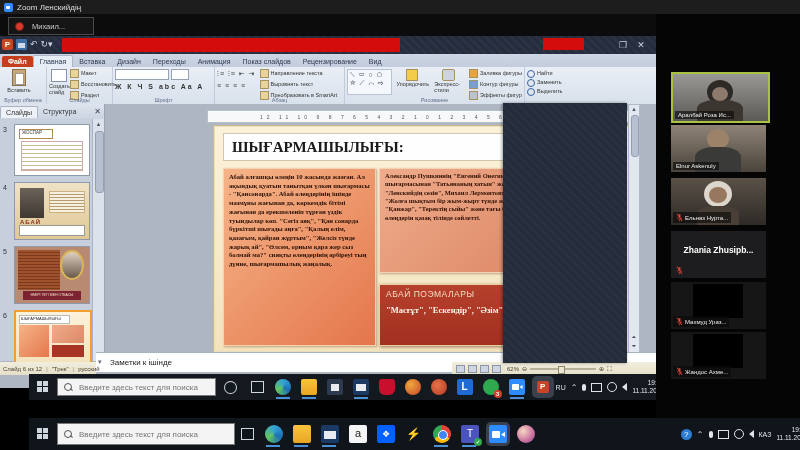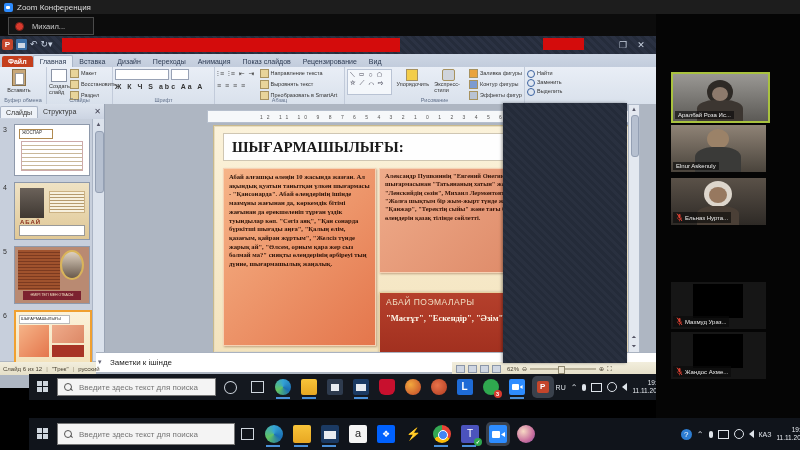--- a/index.html
+++ b/index.html
@@ -84,21 +84,21 @@
     font-family:"Liberation Serif",serif;font-weight:bold;font-size:15px;color:#1a1a1a;display:flex;align-items:center;padding-left:8px;box-sizing:border-box;}
   .blk-left{position:absolute;left:9px;top:42px;width:153px;height:178px;
     background:linear-gradient(135deg,#f6b488,#e4764c);border:1px solid #f6d2b4;box-shadow:1px 1px 2px rgba(90,40,10,.35);
     font-family:"Liberation Serif",serif;font-size:6.6px;font-weight:bold;color:#2a1208;padding:4px 5px;box-sizing:border-box;line-height:1.32;}
   .blk-right{position:absolute;left:165px;top:42px;width:160px;height:105px;
     background:linear-gradient(135deg,#efac8b,#dd8866);border:1px solid #f6d2b4;box-shadow:1px 1px 2px rgba(90,40,10,.35);
     font-family:"Liberation Serif",serif;font-size:6.4px;font-weight:bold;color:#331307;padding:3px 5px;box-sizing:border-box;line-height:1.3;}
   .blk-right .bt{font-family:"Liberation Sans",sans-serif;font-weight:bold;font-size:7.5px;color:#40180a;margin-bottom:4px;}
   .blk-poems{position:absolute;left:165px;top:158px;width:160px;height:62px;
     background:linear-gradient(#b5402c,#a2301f);border:1px solid #e9cf9f;box-shadow:1px 1px 3px rgba(60,20,5,.5);
-    color:#f3e3c8;padding:4px 6px;box-sizing:border-box;margin-top:8px;}
+    color:#f3e3c8;padding:4px 6px;box-sizing:border-box;}
   .blk-poems .pt{font-size:8.5px;color:#f0ddc2;letter-spacing:.5px;}
   .blk-poems .pv{font-family:"Liberation Serif",serif;font-weight:bold;font-size:8.5px;color:#fdf6e8;margin-top:6px;line-height:1.3;}
   .escroll{position:absolute;left:524px;top:0;width:12px;height:257px;background:#e3e8f0;border:1px solid #b0bac9;box-sizing:border-box;}
   .escroll .arr{font-size:6px;color:#556;text-align:center;line-height:9px;}
   .ethumb{position:absolute;left:2px;top:10px;width:6px;height:40px;background:#b6c0d0;border:1px solid #94a0b4;border-radius:3px;}
 
   
   .notes{left:96px;top:316px;width:560px;height:20px;background:#fff;border-top:1px solid #a9b2c0;
     font-size:8px;color:#222;display:flex;align-items:center;padding-left:14px;box-sizing:border-box;}
   .notes .splitter{position:absolute;left:2px;top:5px;font-size:7px;color:#667;}
@@ -149,21 +149,21 @@
   .tile .bigname{position:absolute;left:0;right:0;top:14px;text-align:center;color:#fff;font-weight:bold;font-size:8.5px;}
   .silhead{position:absolute;border-radius:50%;}
   .silbody{position:absolute;border-radius:40% 40% 0 0;}
   .vblack{position:absolute;left:22px;top:2px;width:50px;height:34px;background:#000;}
 </style>
 </head>
 <body>
 
 <div class="t zoom-titlebar">
   <span class="zoom-logo"></span>
-  <span>Zoom Конференция</span>
+  <span>Zoom Ленскийдің</span>
 </div>
 
 <div class="t record-bar">
   <div class="record-btn">
     <span class="rec-dot"></span>
     <span>Михаил...</span>
   </div>
 </div>
 
 <div class="t ppt">
@@ -491,20 +491,31 @@
       <svg width="7" height="9" viewBox="0 0 10 12">
           <rect x="3.5" y="1" width="3" height="6" rx="1.5" fill="#d8392b"></rect>
           <path d="M2 6c0 2 1.3 3 3 3s3-1 3-3" stroke="#d8392b" fill="none"></path>
           <line x1="5" y1="9" x2="5" y2="11.5" stroke="#d8392b"></line>
           <line x1="1.5" y1="0.5" x2="8.5" y2="11" stroke="#e74c3c" stroke-width="1.3"></line>
         </svg>
       <span>Ельназ Нурта...</span>
       </span>
   </div>
 
+  <div class="tile" style="top:217px;height:47px;background:#1d1d1f;">
+    <span class="bigname">Zhania Zhusipb...</span>
+    <span class="namechip" style="background:transparent;">
+      <svg width="7" height="9" viewBox="0 0 10 12">
+          <rect x="3.5" y="1" width="3" height="6" rx="1.5" fill="#d8392b"></rect>
+          <path d="M2 6c0 2 1.3 3 3 3s3-1 3-3" stroke="#d8392b" fill="none"></path>
+          <line x1="5" y1="9" x2="5" y2="11.5" stroke="#d8392b"></line>
+          <line x1="1.5" y1="0.5" x2="8.5" y2="11" stroke="#e74c3c" stroke-width="1.3"></line>
+        </svg>
+    </span>
+  </div>
 
   <div class="tile" style="top:268px;height:47px;background:#161616;">
     <span class="vblack"></span>
     <span class="namechip">
       <svg width="7" height="9" viewBox="0 0 10 12">
           <rect x="3.5" y="1" width="3" height="6" rx="1.5" fill="#d8392b"></rect>
           <path d="M2 6c0 2 1.3 3 3 3s3-1 3-3" stroke="#d8392b" fill="none"></path>
           <line x1="5" y1="9" x2="5" y2="11.5" stroke="#d8392b"></line>
           <line x1="1.5" y1="0.5" x2="8.5" y2="11" stroke="#e74c3c" stroke-width="1.3"></line>
         </svg>

